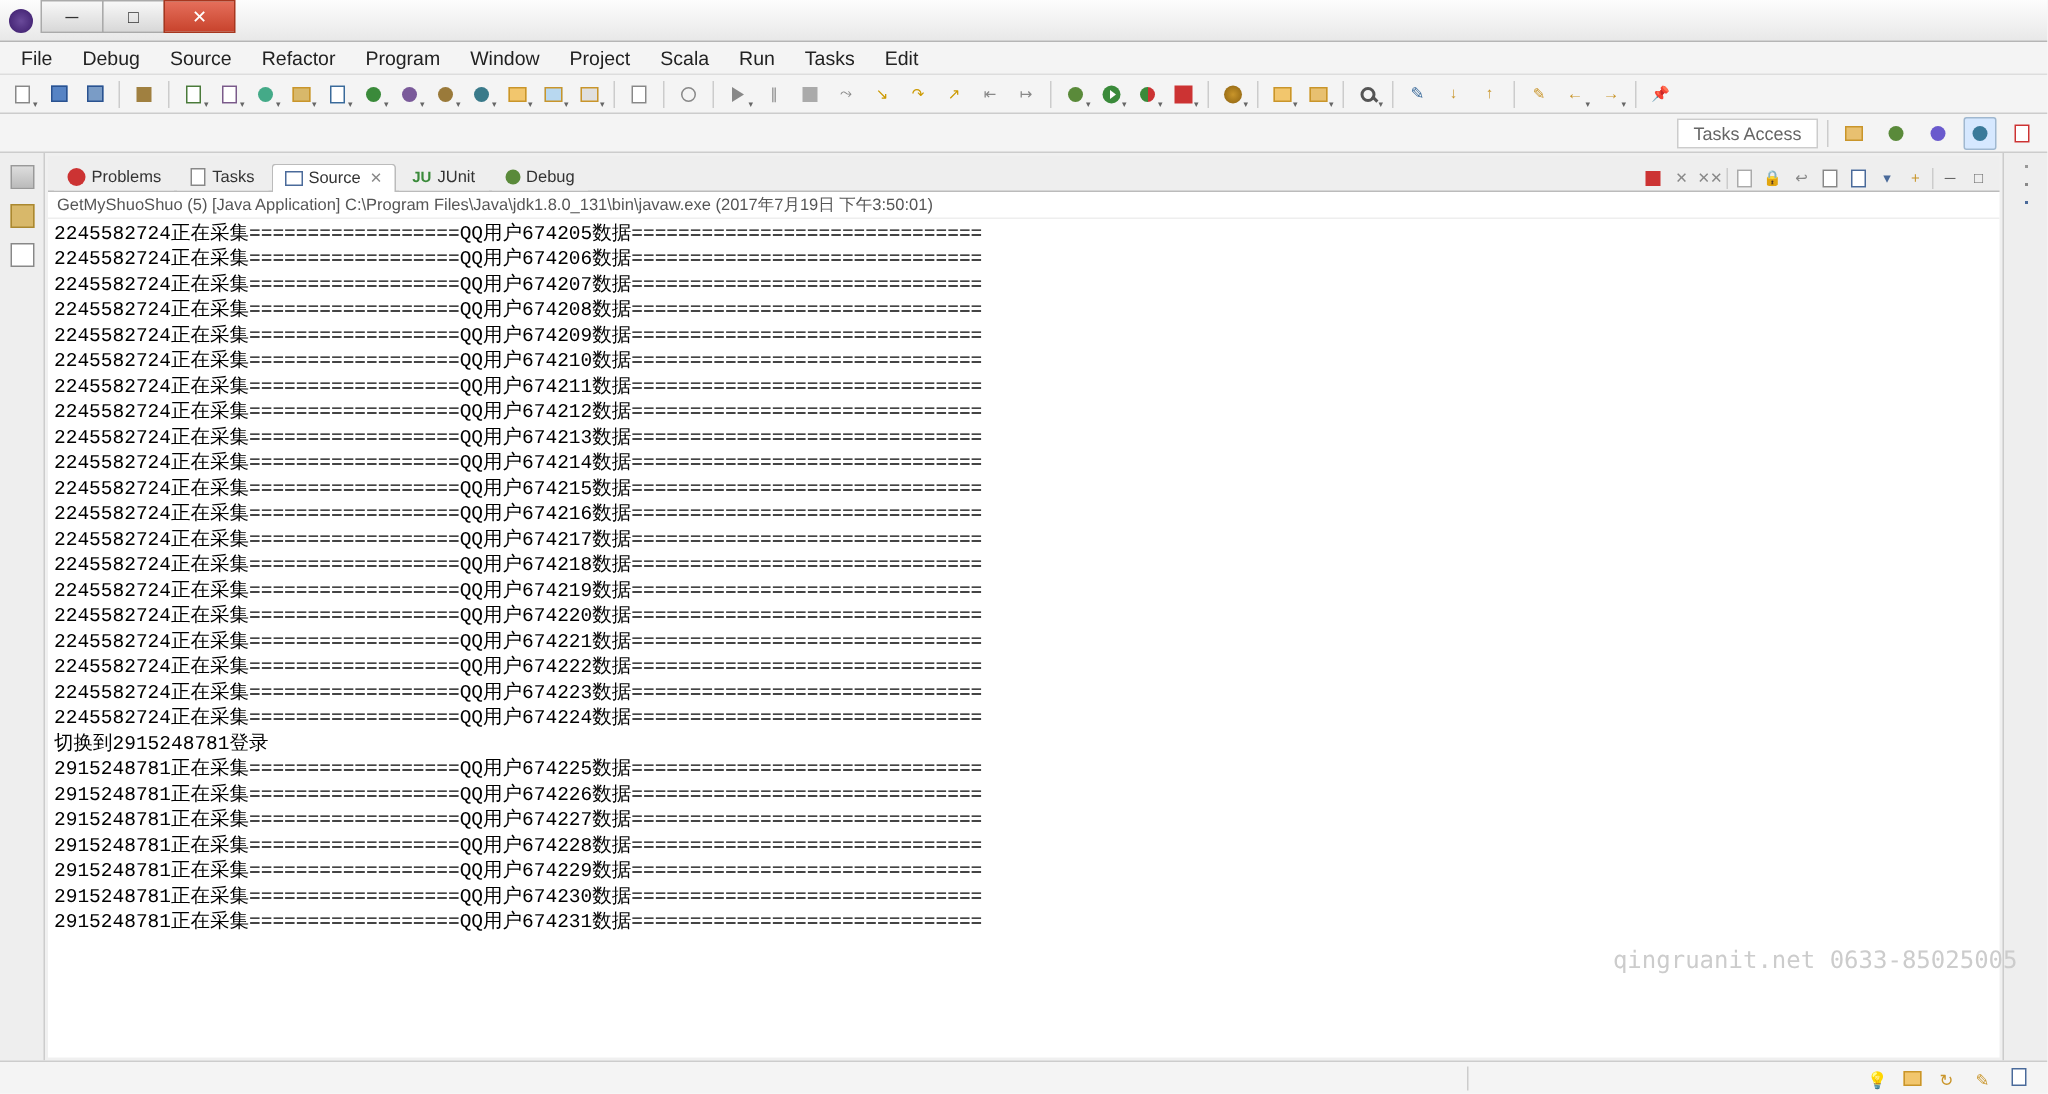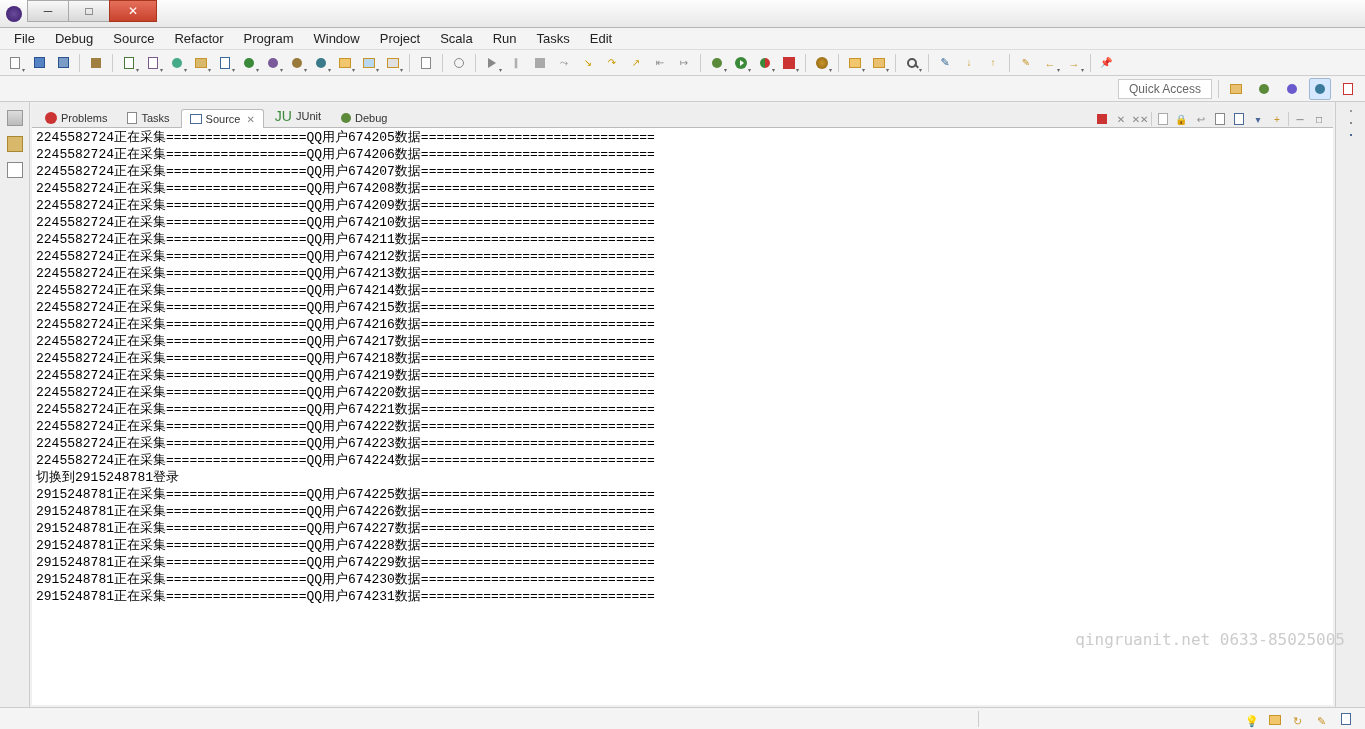--- a/index.html
+++ b/index.html
@@ -228,21 +228,21 @@
   <div class="tool-btn tool-dd">
       <span style="color:#c9952a;font-size:11px">→</span>
     </div>
   <div class="tool-sep"></div>
   <div class="tool-btn">
       <span style="color:#888;font-size:10px">📌</span>
     </div>
 </div>
 
 <div class="quick-access">
-  <div class="qa-box">Quick Access</div>
+  <div class="qa-box">Tasks Access</div>
   <div style="width:1px;height:18px;background:#ccc"></div>
   <div class="tool-btn">
       <span class="i i-fold" style="background:#e8c070"></span>
     </div>
   <div class="tool-btn">
       <span class="i i-bug"></span>
     </div>
   <div class="tool-btn">
       <span class="i i-circ" style="background:#6a5acd"></span>
     </div>
@@ -270,21 +270,21 @@
       <div class="view-tab">
         <span class="i" style="width:10px;height:12px;background:#fff;border:1px solid #888"></span>
         <span>Tasks</span>
       </div>
       <div class="view-tab active">
         <span class="i" style="width:12px;height:10px;background:#fff;border:1px solid #4a6a9a"></span>
         <span>Source</span>
         <span class="x">✕</span>
       </div>
       <div class="view-tab">
-        <span style="color:#3a8a3a;font-size:14px;font-weight:normal">JU</span>
+        <span style="color:#3a8a3a;font-size:10px;font-weight:bold">JU</span>
         <span>JUnit</span>
       </div>
       <div class="view-tab">
         <span class="i i-bug"></span>
         <span>Debug</span>
       </div>
       <div class="tab-spacer"></div>
       <div class="view-actions">
         <div class="va-btn">
             <span class="i i-stop"></span>
@@ -320,20 +320,21 @@
         <div style="width:1px;height:14px;background:#ccc"></div>
         <div class="va-btn">
             <span style="color:#666">─</span>
           </div>
         <div class="va-btn">
             <span style="color:#666">□</span>
           </div>
       </div>
     </div>
 
+    <div class="console-head">GetMyShuoShuo (5) [Java Application] C:\Program Files\Java\jdk1.8.0_131\bin\javaw.exe (2017年7月19日 下午3:50:01)</div>
 
     <div class="console-body">
       <div class="console-text" id="console-text">2245582724正在采集==================QQ用户674205数据==============================
 2245582724正在采集==================QQ用户674206数据==============================
 2245582724正在采集==================QQ用户674207数据==============================
 2245582724正在采集==================QQ用户674208数据==============================
 2245582724正在采集==================QQ用户674209数据==============================
 2245582724正在采集==================QQ用户674210数据==============================
 2245582724正在采集==================QQ用户674211数据==============================
 2245582724正在采集==================QQ用户674212数据==============================

